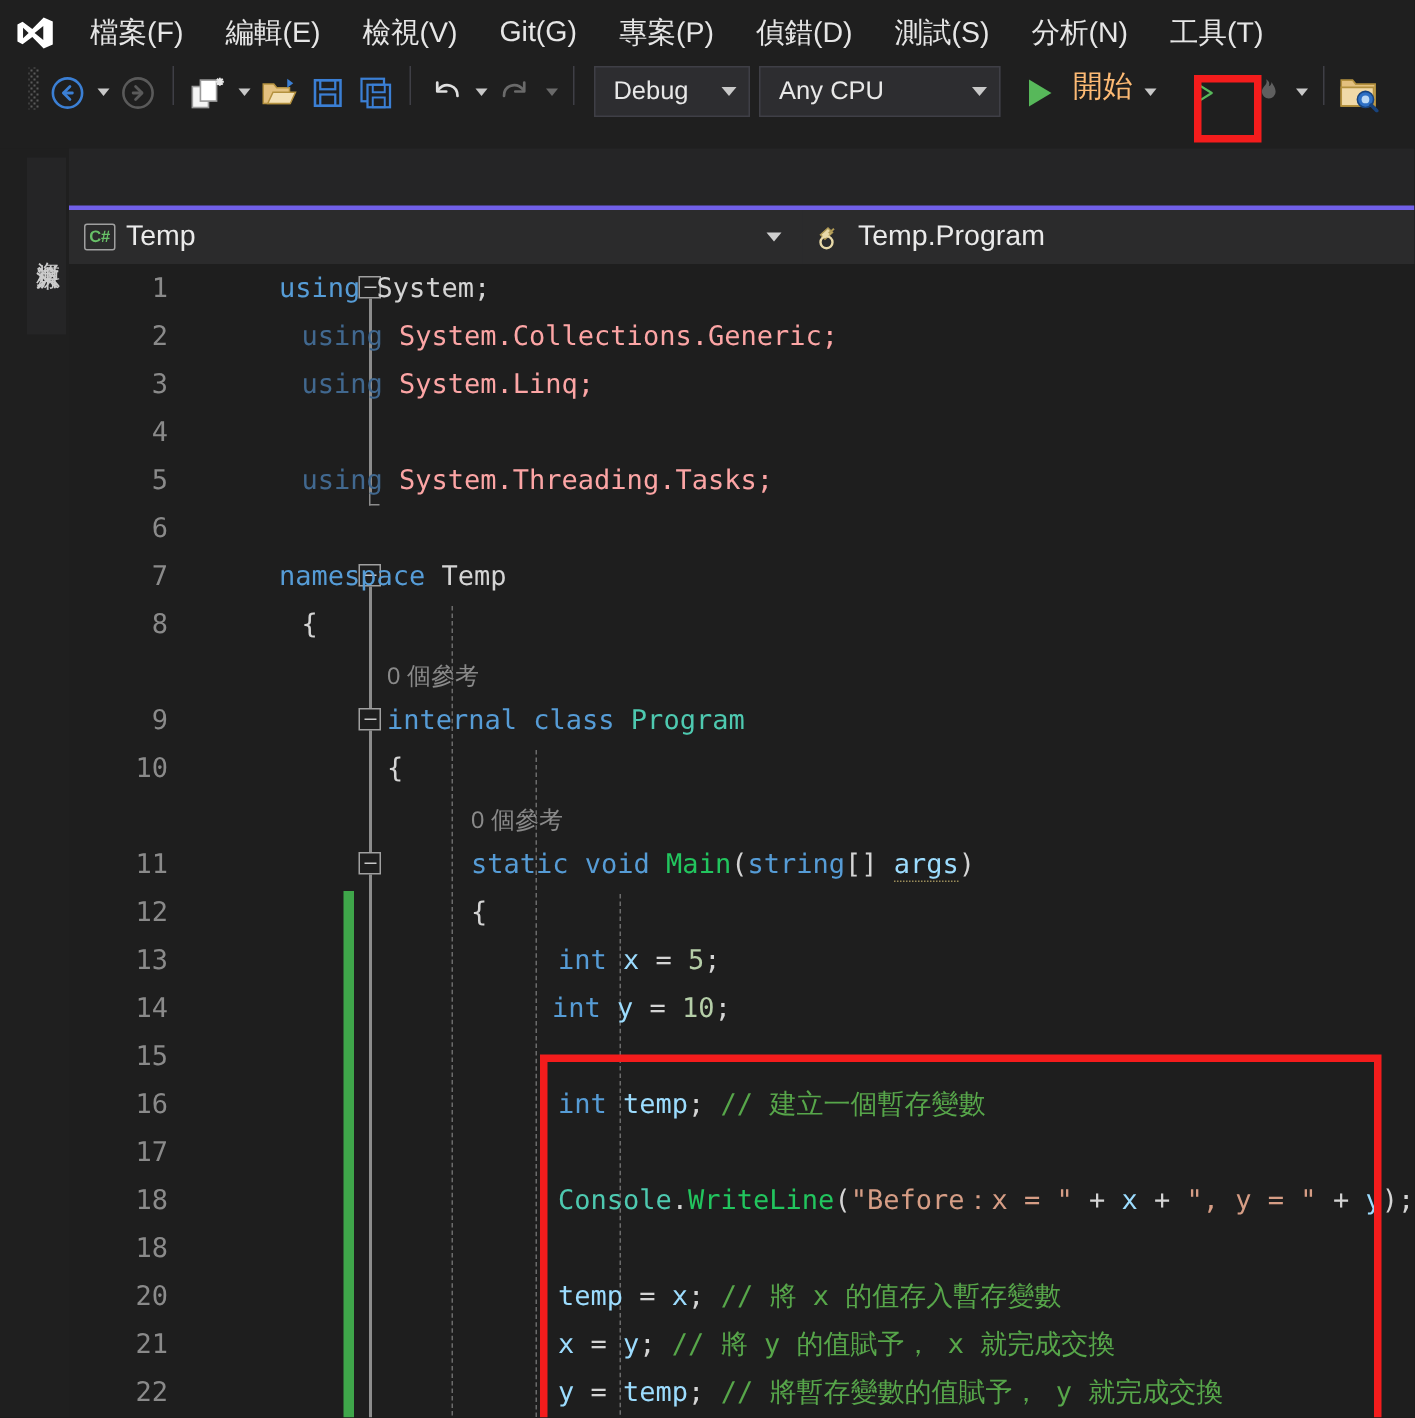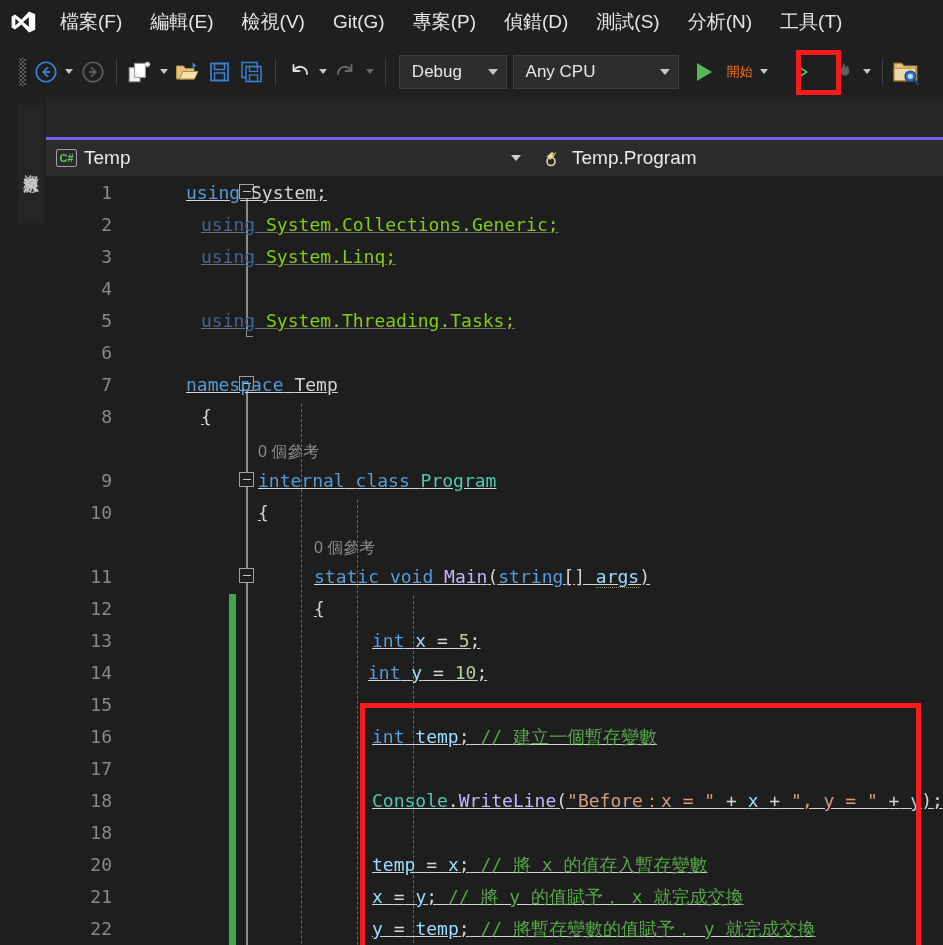--- a/index.html
+++ b/index.html
@@ -22,21 +22,21 @@
   .vs-logo svg { width: 26px; height: 26px; }
   .menu-item {
     color: #e6e6e6; font-size: 19px; padding: 16px 14px; height: 44px;
     display: flex; align-items: center; white-space: nowrap;
     font-family: "Liberation Sans", sans-serif;
   }
 
   
   .toolbar {
     position: absolute; left: 0; top: 44px; width: 922px; height: 55px;
-    background: #1f1f1f; display: flex; align-items: center; padding-left: 16px;
+    background: #1f1f1f; display: flex; padding-left: 16px;
   }
   .grip { width: 14px; height: 30px; display: flex; align-items: center; justify-content: center; }
   .grip-dots {
     width: 7px; height: 28px;
     background-image:
       radial-gradient(#5a5a5a 0.8px, transparent 1px),
       radial-gradient(#5a5a5a 0.8px, transparent 1px);
     background-size: 4px 4px, 4px 4px;
     background-position: 0 0, 2px 2px;
   }
@@ -61,21 +61,21 @@
     color: #e8e8e8; font-size: 17px; padding: 0 8px 0 12px; margin-left: 6px;
   }
   .combo .cb-label { white-space: nowrap; }
   .combo .cb-caret {
     width: 0; height: 0; margin-left: 10px;
     border-left: 5px solid transparent; border-right: 5px solid transparent;
     border-top: 6px solid #c8c8c8;
   }
   #combo-config { width: 110px; }
   #combo-platform { width: 170px; }
-  .run-label { color: #f97316; font-size: 13px; padding: 0 4px 0 6px; white-space: nowrap; }
+  .run-label { color: #fdba74; font-size: 20px; padding: 0 4px 0 6px; white-space: nowrap; }
   .play-tri {
     width: 0; height: 0;
     border-top: 9px solid transparent; border-bottom: 9px solid transparent;
     border-left: 15px solid #57b85a;
   }
   .play-outline { width: 20px; height: 20px; }
   .redbox {
     border: 5px solid #f41c1c; position: absolute; pointer-events: none;
   }
   #run-highlight { left: 796px; top: 50px; width: 45px; height: 45px; }
@@ -144,34 +144,33 @@
     font-family: "DejaVu Sans Mono", monospace; font-size: 18px; line-height: 32px;
   }
   .ln {
     position: absolute; left: 0; width: 66px; text-align: right;
     color: #8a8a8a; font-family: "DejaVu Sans Mono", monospace; font-size: 18px;
   }
   .codeline {
     position: absolute; left: 140px; white-space: pre;
     font-family: "DejaVu Sans Mono", monospace; font-size: 18px;
     color: #d4d4d4;
-    text-decoration: underline;
   }
   .lens {
     position: absolute; left: 140px; white-space: pre; color: #8a8a8a;
     font-family: "Liberation Sans", sans-serif; font-size: 16px;
   }
 
   
   .kw   { color: #569cd6; }
   .kwd  { color: #41688f; }
   .cls  { color: #4ec9b0; }
   .ns   { color: #d4d4d4; }
-  .nsd  { color: #84cc16; text-align: right; }
-  .mth  { color: #c4b5fd; text-align: right; }
+  .nsd  { color: #fca5a5; text-align: right; }
+  .mth  { color: #22c55e; text-align: right; }
   .str  { color: #d69d85; }
   .cmt  { color: #57a64a; }
   .var  { color: #9cdcfe; }
   .num  { color: #b5cea8; }
   .pun  { color: #d4d4d4; }
   .dim  { color: #6e6e6e; }
 
   
   .fold {
     position: absolute; width: 15px; height: 15px; border: 1px solid #a0a0a0;

